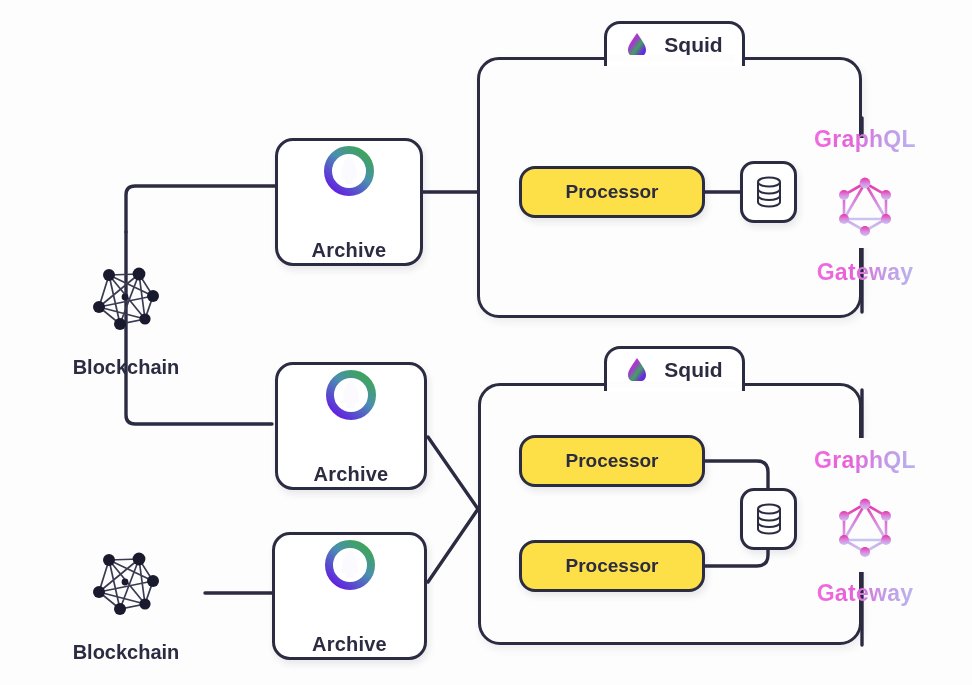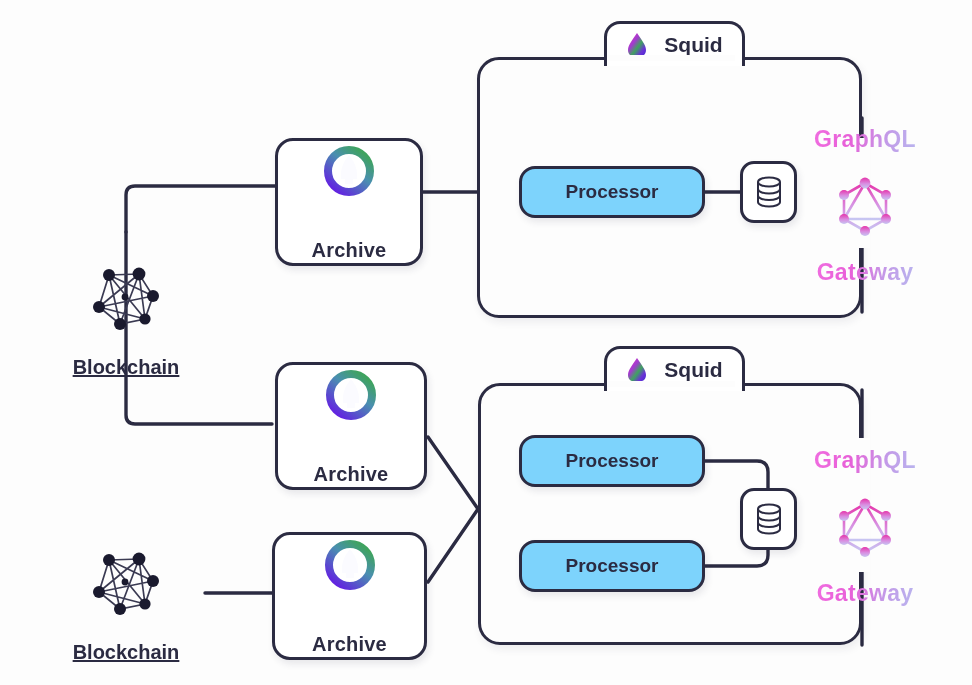--- a/index.html
+++ b/index.html
@@ -71,21 +71,21 @@
   }
   .squid-tab-label {
     font-size: 21px;
     font-weight: bold;
     color: #2b2b42;
   }
 
   .processor-box {
     border: 3px solid #2b2b42;
     border-radius: 16px;
-    background: #7dd3fc;
+    background: #fde047;
     box-shadow: 2px 4px 7px rgba(40,40,70,0.10);
     display: flex;
     align-items: center;
     justify-content: center;
     z-index: 4;
   }
   .processor-label {
     font-size: 19px;
     font-weight: bold;
     color: #2b2b42;
@@ -105,21 +105,20 @@
   .blockchain-node {
     display: flex;
     flex-direction: column;
     align-items: center;
   }
   .blockchain-label {
     font-size: 20px;
     font-weight: bold;
     color: #2b2b42;
     margin-top: 4px;
-    text-decoration: underline;
   }
 
   .gateway {
     display: flex;
     flex-direction: column;
     align-items: center;
     z-index: 7;
   }
   .gateway-text {
     font-size: 23px;

